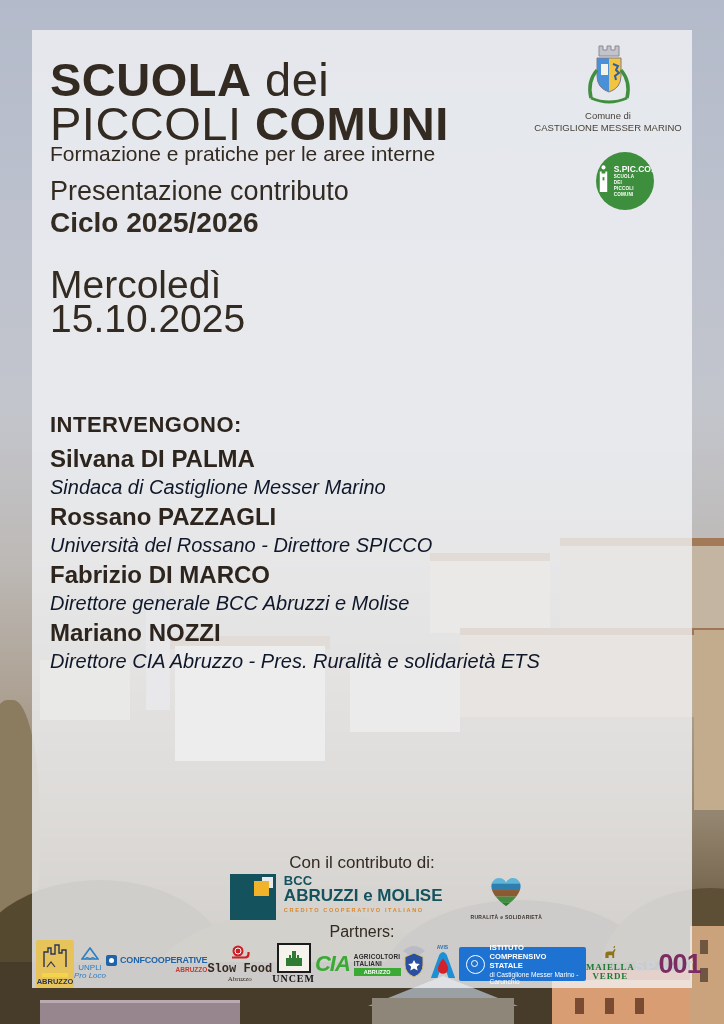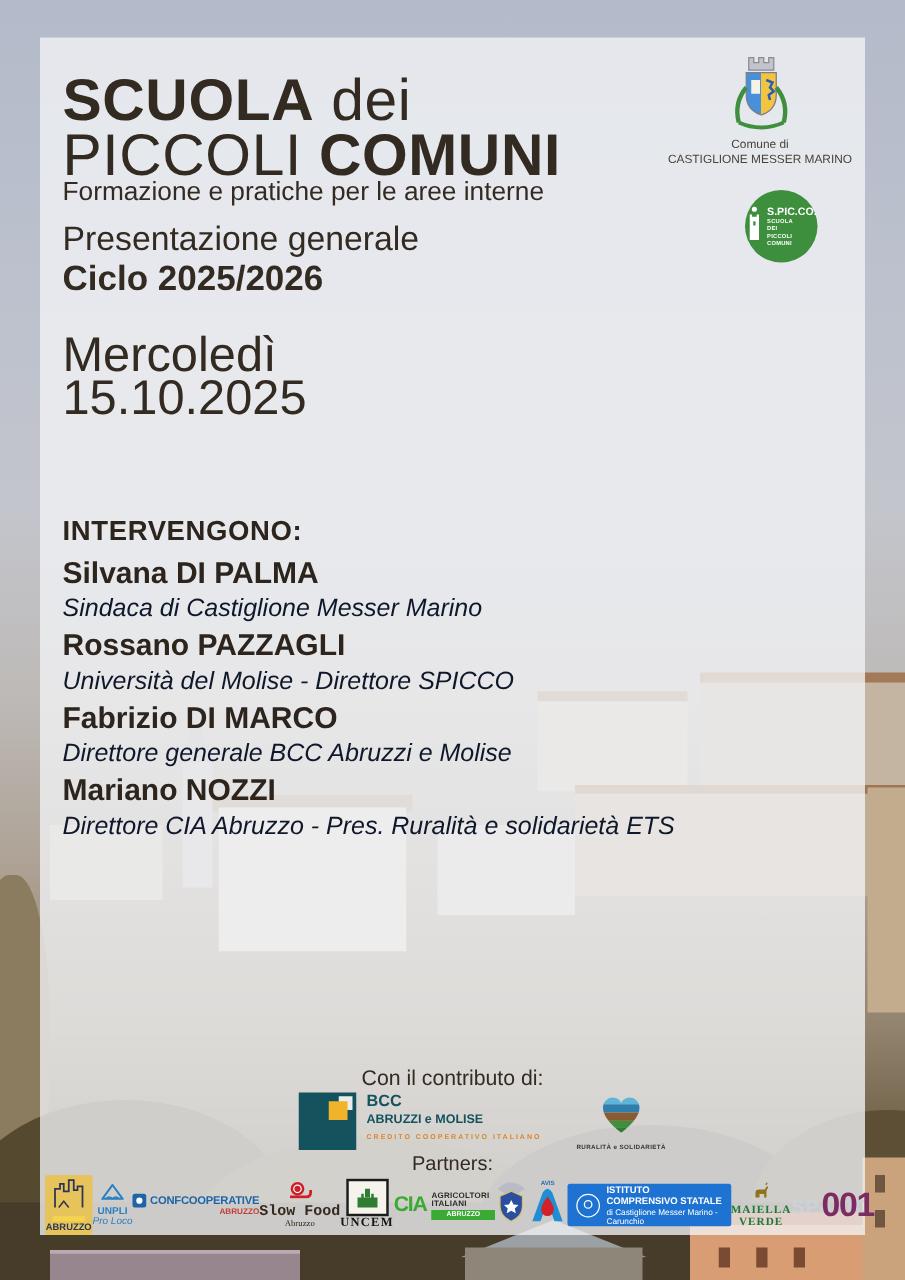--- a/index.html
+++ b/index.html
@@ -41,48 +41,48 @@
   .badge-name{font-size:8.5px;font-weight:800;}
   .badge-sub{font-size:4.6px;font-weight:700;margin-top:1.5px;letter-spacing:.2px;}
   
   .contrib-row{left:32px;top:874px;width:708px;display:flex;justify-content:center;
                align-items:flex-start;gap:28px;}
   .bcc{display:flex;gap:8px;align-items:flex-start;}
   .bcc-mark{position:relative;width:46px;height:46px;background:#14525e;}
   .bcc-sq-w{position:absolute;right:3px;top:3px;width:11px;height:11px;background:#e9ebec;}
   .bcc-sq-y{position:absolute;right:7px;top:7px;width:15px;height:15px;background:#f0b32a;}
   .bcc-l1{font-size:13px;font-weight:800;color:#14525e;line-height:14px;}
-  .bcc-l2{font-size:10px;font-weight:800;color:#14525e;line-height:16px;}
+  .bcc-l2{font-size:17px;font-weight:800;color:#14525e;line-height:16px;}
   .bcc-l3{font-size:5.6px;font-weight:700;color:#d9882b;letter-spacing:1.6px;margin-top:3px;}
   .rural{display:flex;flex-direction:column;align-items:center;}
   .rural-cap{font-size:5px;font-weight:700;color:#3a332c;margin-top:2px;letter-spacing:.3px;}
   
   .partners-row{left:36px;top:941px;width:652px;height:46px;display:flex;
                 justify-content:space-between;align-items:center;}
   .pcol{display:flex;flex-direction:column;align-items:center;line-height:1.05;flex-shrink:0;}
   .borghi{width:38px;height:46px;background:#e7c35c;border-radius:2px;display:flex;
           flex-direction:column;align-items:center;justify-content:flex-end;padding-bottom:2px;}
   .borghi-word{width:26px;height:4px;background:#f5d44d;margin:1px 0;}
   .borghi-lab{font-size:7.5px;font-weight:800;color:#2b3555;}
-  .unpli-lab{font-size:8px;font-weight:700;color:#2b7fc2;}
+  .unpli-lab{font-size:8px;font-weight:400;color:#2b7fc2;}
   .unpli-sub{font-size:8px;font-style:italic;color:#2b7fc2;}
   .confc{display:flex;gap:3px;align-items:flex-start;}
   .confc-ic{width:11px;height:11px;background:#1f63a8;border-radius:2px;position:relative;}
   .confc-ic:after{content:"";position:absolute;left:3px;top:3px;width:5px;height:5px;
                   border-radius:50%;background:#fff;}
   .confc-lab{font-size:9px;font-weight:800;color:#1f63a8;letter-spacing:-.2px;}
   .confc-sub{font-size:6.5px;font-weight:700;color:#c23b30;text-align:right;margin-top:1px;}
   .sf-lab{font-size:12px;font-weight:700;font-family:Liberation Mono, monospace;color:#35291f;}
   .sf-sub{font-size:7px;font-family:"Liberation Serif",serif;color:#35291f;}
   .uncem-box{width:30px;height:26px;background:#f5f3ec;border:2px solid #1c1c1c;
              display:flex;align-items:center;justify-content:center;}
   .uncem-lab{font-size:10px;font-weight:700;font-family:"Liberation Serif",serif;
              letter-spacing:1px;color:#141414;margin-top:1px;}
   .cia{display:flex;gap:4px;align-items:center;}
-  .cia-mark{font-size:17px;font-weight:800;color:#3aaa35;letter-spacing:-1px;}
+  .cia-mark{font-size:22px;font-weight:800;font-style:italic;color:#3aaa35;letter-spacing:-1px;}
   .cia-col{display:flex;flex-direction:column;}
   .cia-lab{font-size:6.4px;font-weight:800;color:#2a2a2a;letter-spacing:.2px;}
   .cia-bar{margin-top:1px;background:#3aaa35;color:#fff;font-size:5.5px;font-weight:700;
            text-align:center;padding:1px 0;}
   .avis-lab{font-size:5px;font-weight:700;color:#2b6fae;}
   .ist{display:flex;align-items:center;gap:5px;background:#1e73d2;border-radius:2px;
        padding:4px 7px;height:26px;}
   .ist-emb{width:17px;height:17px;border-radius:50%;border:1.5px solid #fff;position:relative;flex-shrink:0;}
   .ist-emb:after{content:"";position:absolute;left:4.5px;top:4.5px;width:5px;height:5px;
                  border-radius:50%;border:1px solid #fff;}
@@ -138,21 +138,21 @@
 
   <div class="content">
 
     <div class="abs t-line" style="top:56px;">
       <span>SCUOLA</span><span class="t-light"> dei</span>
     </div>
     <div class="abs t-line" style="top:100px;">
       <span class="t-light">PICCOLI </span><span>COMUNI</span>
     </div>
     <div class="abs subtitle">Formazione e pratiche per le aree interne</div>
-    <div class="abs program">Presentazione generale</div>
+    <div class="abs program">Presentazione contributo</div>
     <div class="abs cycle">Ciclo 2025/2026</div>
 
     <div class="abs crest">
       <svg width="52" height="64" viewBox="0 0 52 64">
         <defs>
             <linearGradient id="hf">
               <stop offset="50%" stop-color="#4a90d9"></stop>
               <stop offset="50%" stop-color="#f2c43f"></stop>
             </linearGradient>
           </defs>
@@ -193,21 +193,21 @@
     </div>
 
     <div class="abs interv">INTERVENGONO:</div>
     <div class="abs speakers">
       <div>
         <div class="sp-name">Silvana DI PALMA</div>
         <div class="sp-role">Sindaca di Castiglione Messer Marino</div>
       </div>
       <div>
         <div class="sp-name">Rossano PAZZAGLI</div>
-        <div class="sp-role">Università del Molise - Direttore SPICCO</div>
+        <div class="sp-role">Università del Rossano - Direttore SPICCO</div>
       </div>
       <div>
         <div class="sp-name">Fabrizio DI MARCO</div>
         <div class="sp-role">Direttore generale BCC Abruzzi e Molise</div>
       </div>
       <div>
         <div class="sp-name">Mariano NOZZI</div>
         <div class="sp-role">Direttore CIA Abruzzo - Pres. Ruralità e solidarietà ETS</div>
       </div>
     </div>

